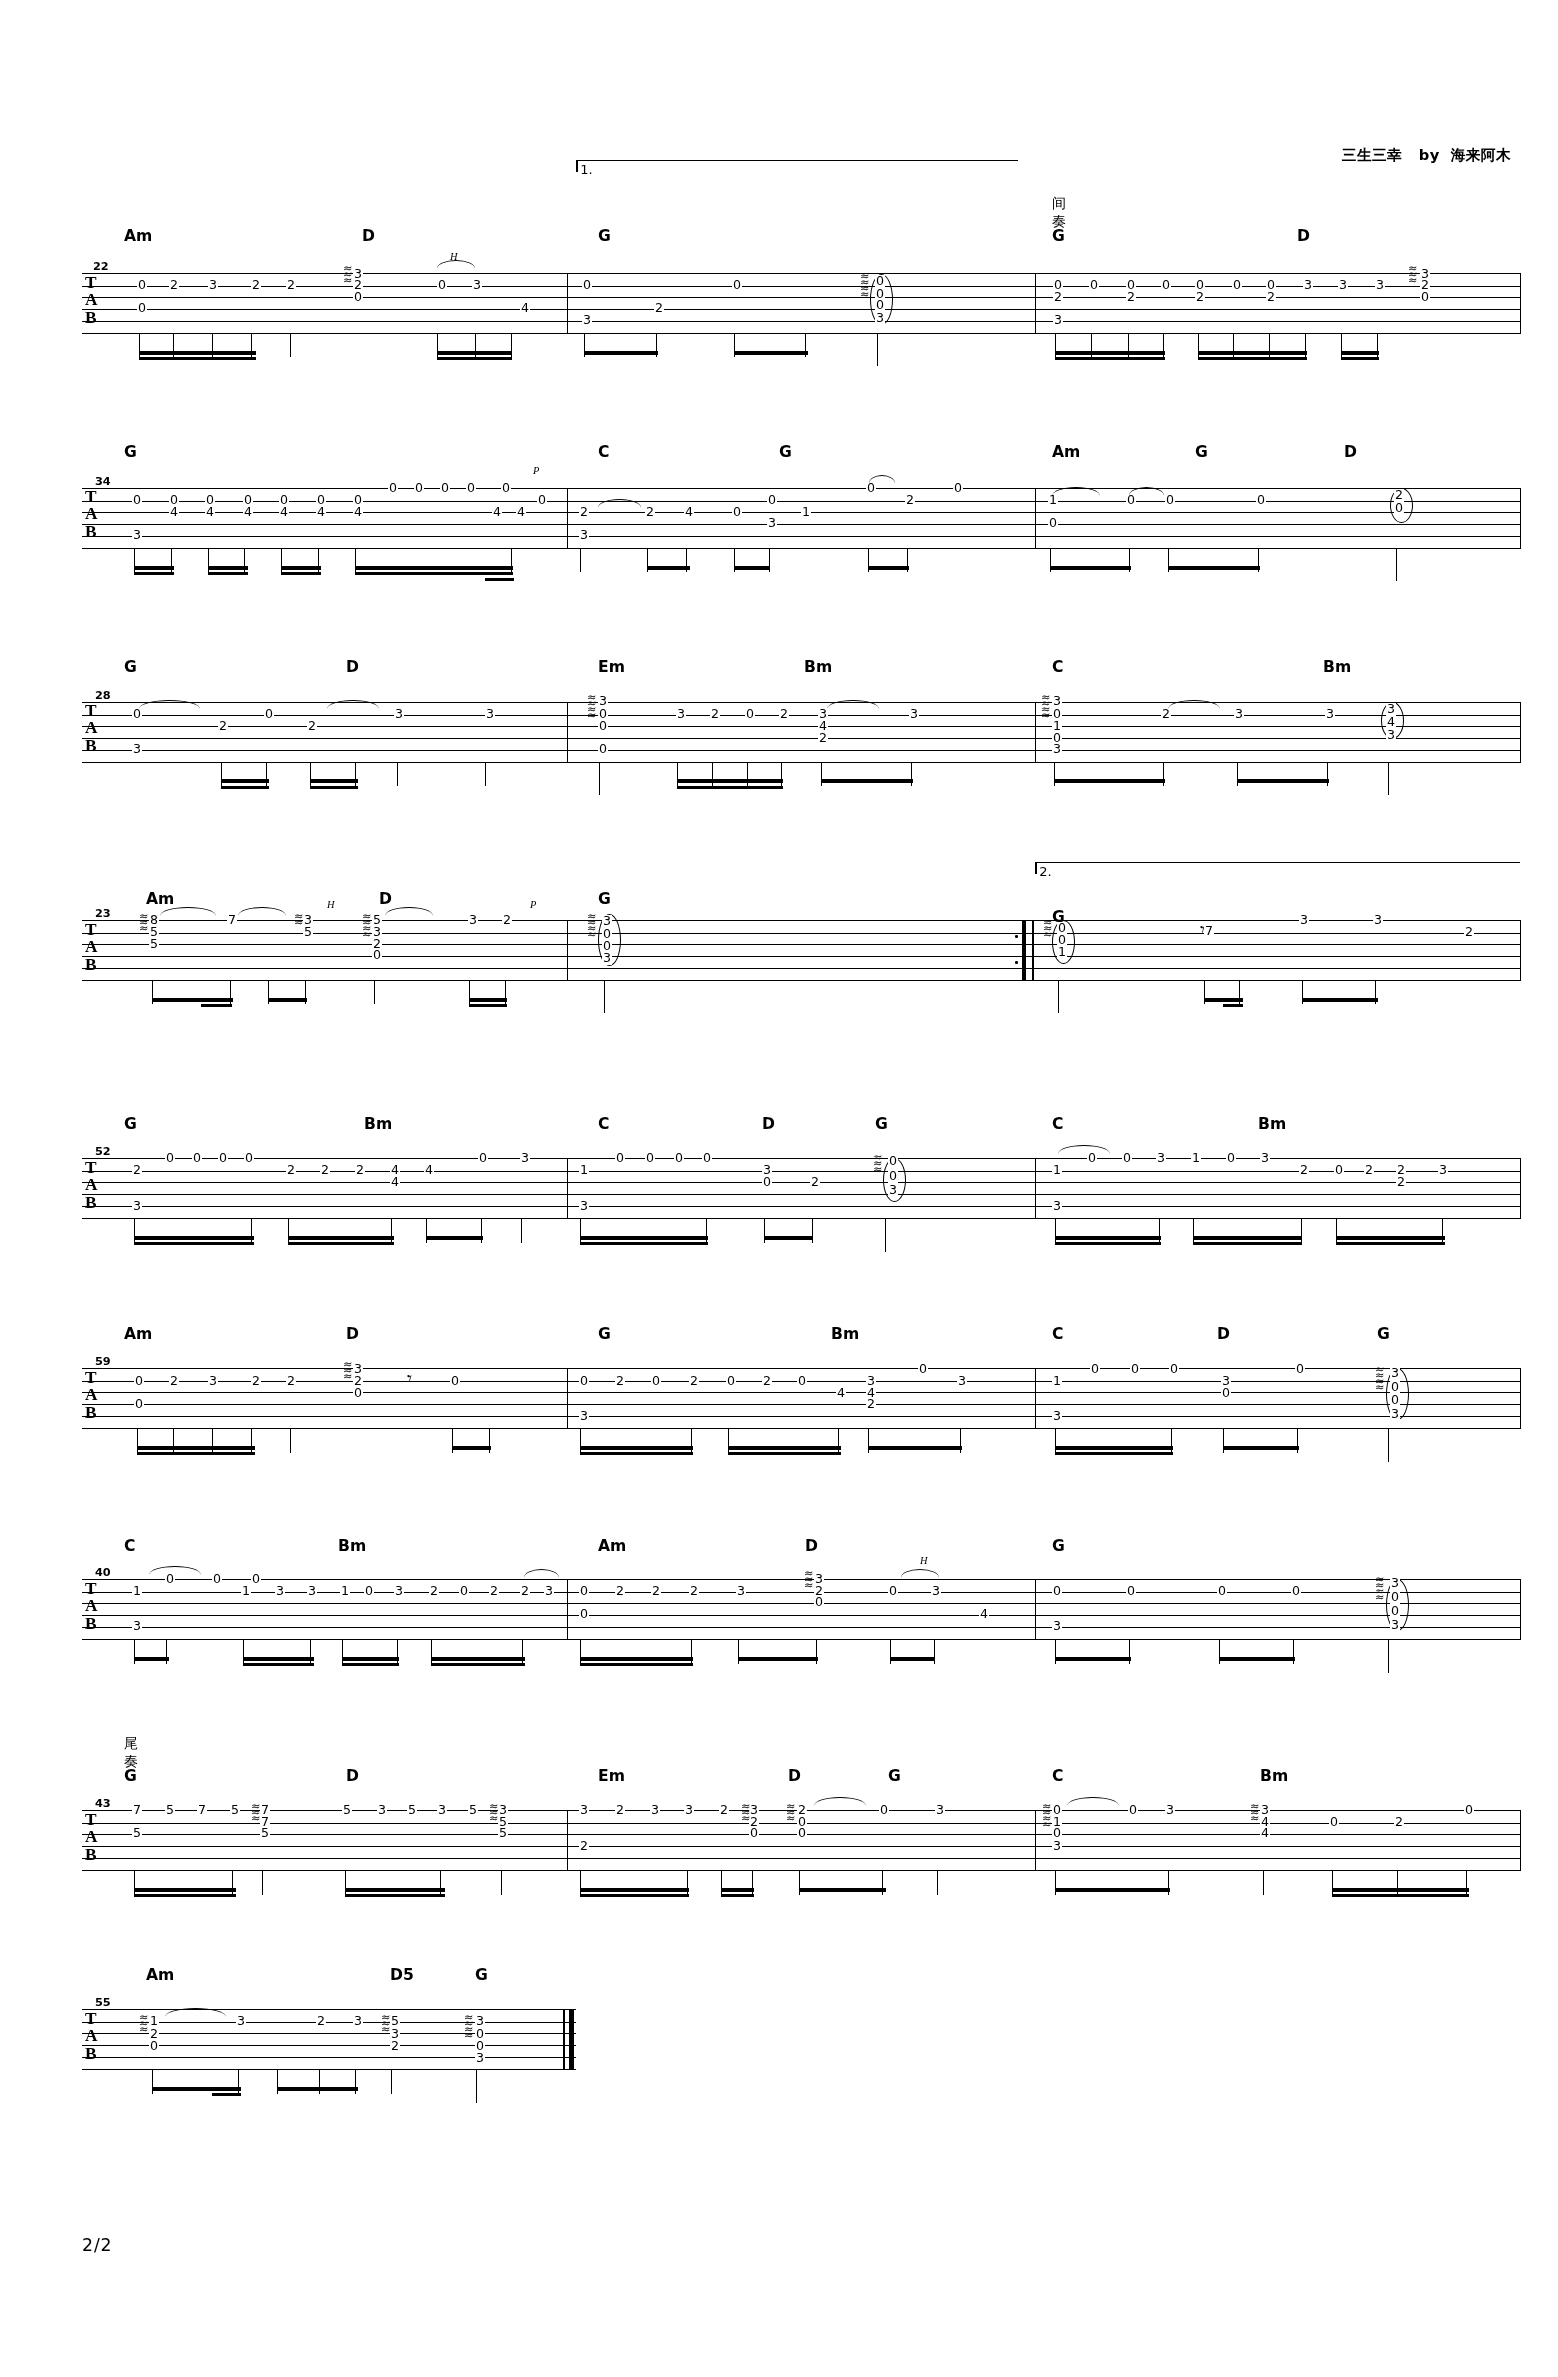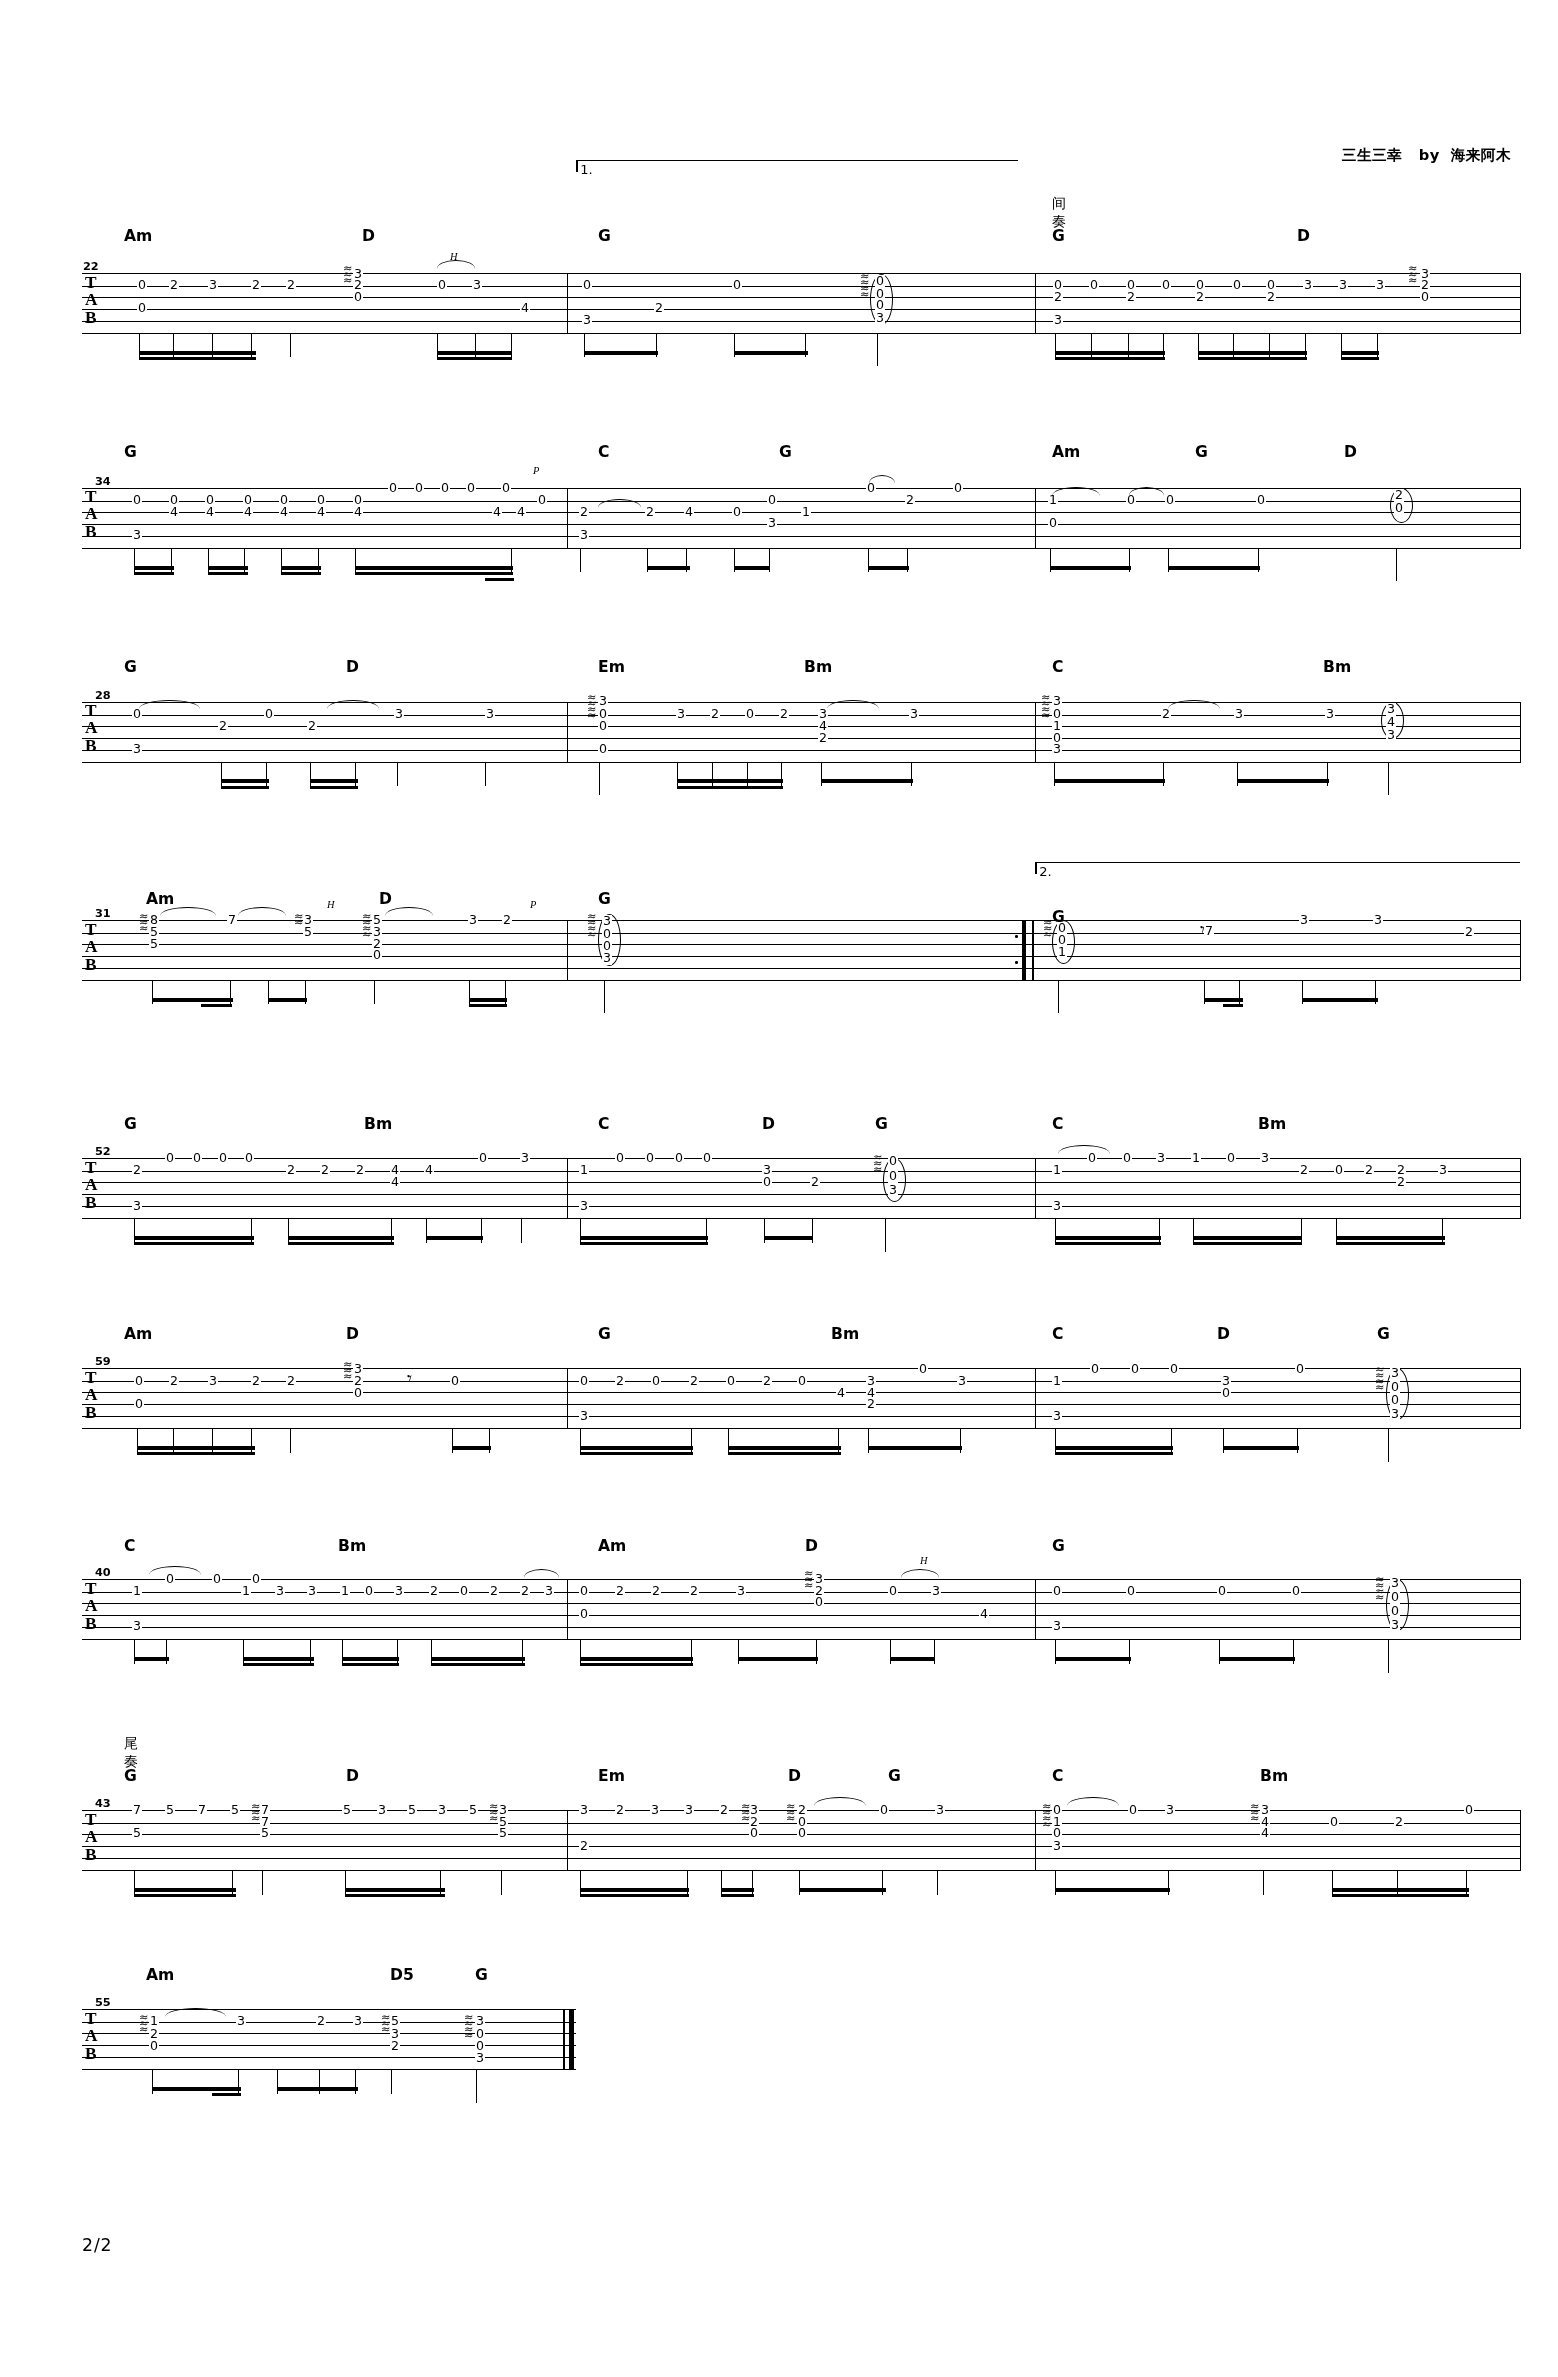--- a/index.html
+++ b/index.html
@@ -59,21 +59,21 @@
       <div class="vlabel">1.</div>
     </div>
     <div class="cn" style="left:1052px;top:195px;">间奏</div>
 
     <div class="chord" style="left:124px;top:227px;">Am</div>
     <div class="chord" style="left:362px;top:227px;">D</div>
     <div class="chord" style="left:598px;top:227px;">G</div>
     <div class="chord" style="left:1052px;top:227px;">G</div>
     <div class="chord" style="left:1297px;top:227px;">D</div>
 
-    <div class="mnum" style="left:83px;top:260px;">22</div>
+    <div class="mnum" style="left:93px;top:260px;">22</div>
 
     <div class="staff" style="left:82px;top:273px;width:1438px;height:61px;">
       <div class="ln" style="top:11.7px;"></div>
         <div class="ln" style="top:23.4px;"></div>
       <div class="ln" style="top:35px;"></div>
         <div class="ln" style="top:47px;"></div>
     </div>
     <div class="tabword" style="left:85px;top:274px;">
       <span>T</span>
         <span>A</span>
@@ -376,21 +376,21 @@
       <div class="vlabel">2.</div>
     </div>
 
     <div class="chord" style="left:146px;top:890px;">Am</div>
     <div class="chord" style="left:379px;top:890px;">D</div>
     <div class="chord" style="left:598px;top:890px;">G</div>
     <div class="chord" style="left:1052px;top:908px;">G</div>
     <div class="tech" style="left:327px;top:899px;">H</div>
     <div class="tech" style="left:530px;top:899px;">P</div>
 
-    <div class="mnum" style="left:95px;top:907px;">31</div>
+    <div class="mnum" style="left:95px;top:907px;">23</div>
 
     <div class="staff" style="left:82px;top:920px;width:1438px;height:61px;">
       <div class="ln" style="top:11.7px;"></div>
         <div class="ln" style="top:23.4px;"></div>
       <div class="ln" style="top:35px;"></div>
         <div class="ln" style="top:47px;"></div>
     </div>
     <div class="tabword" style="left:85px;top:921px;">
       <span>T</span>
         <span>A</span>

